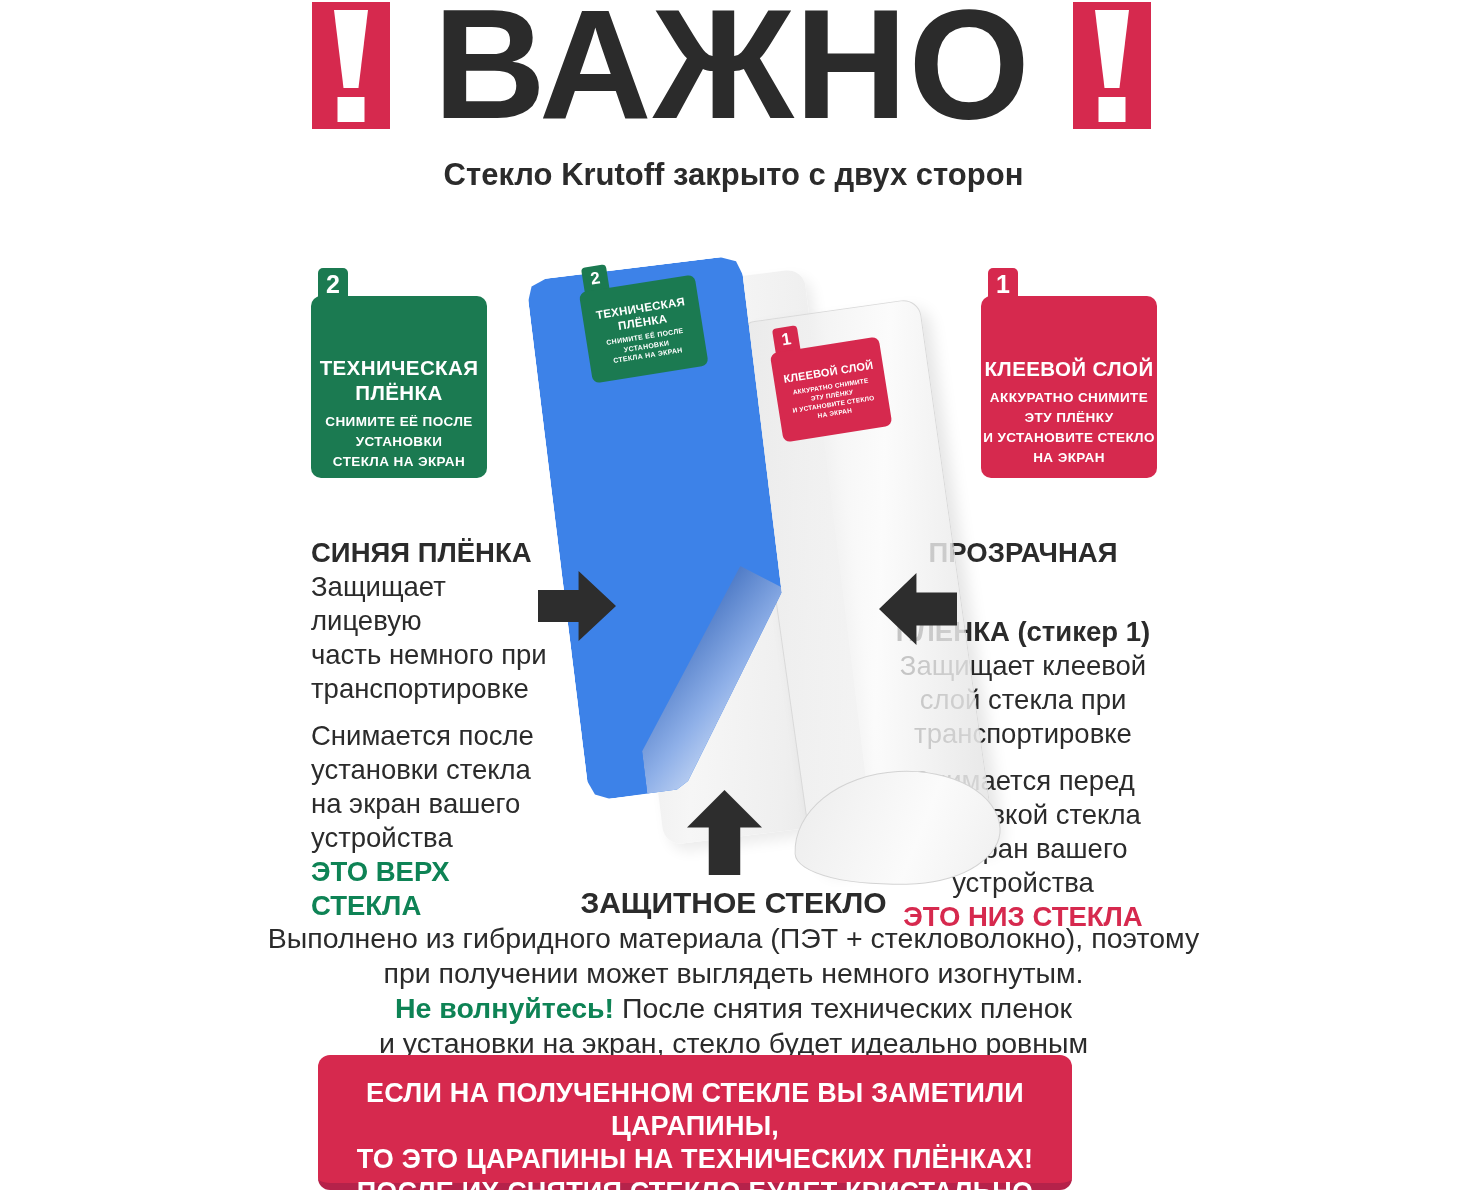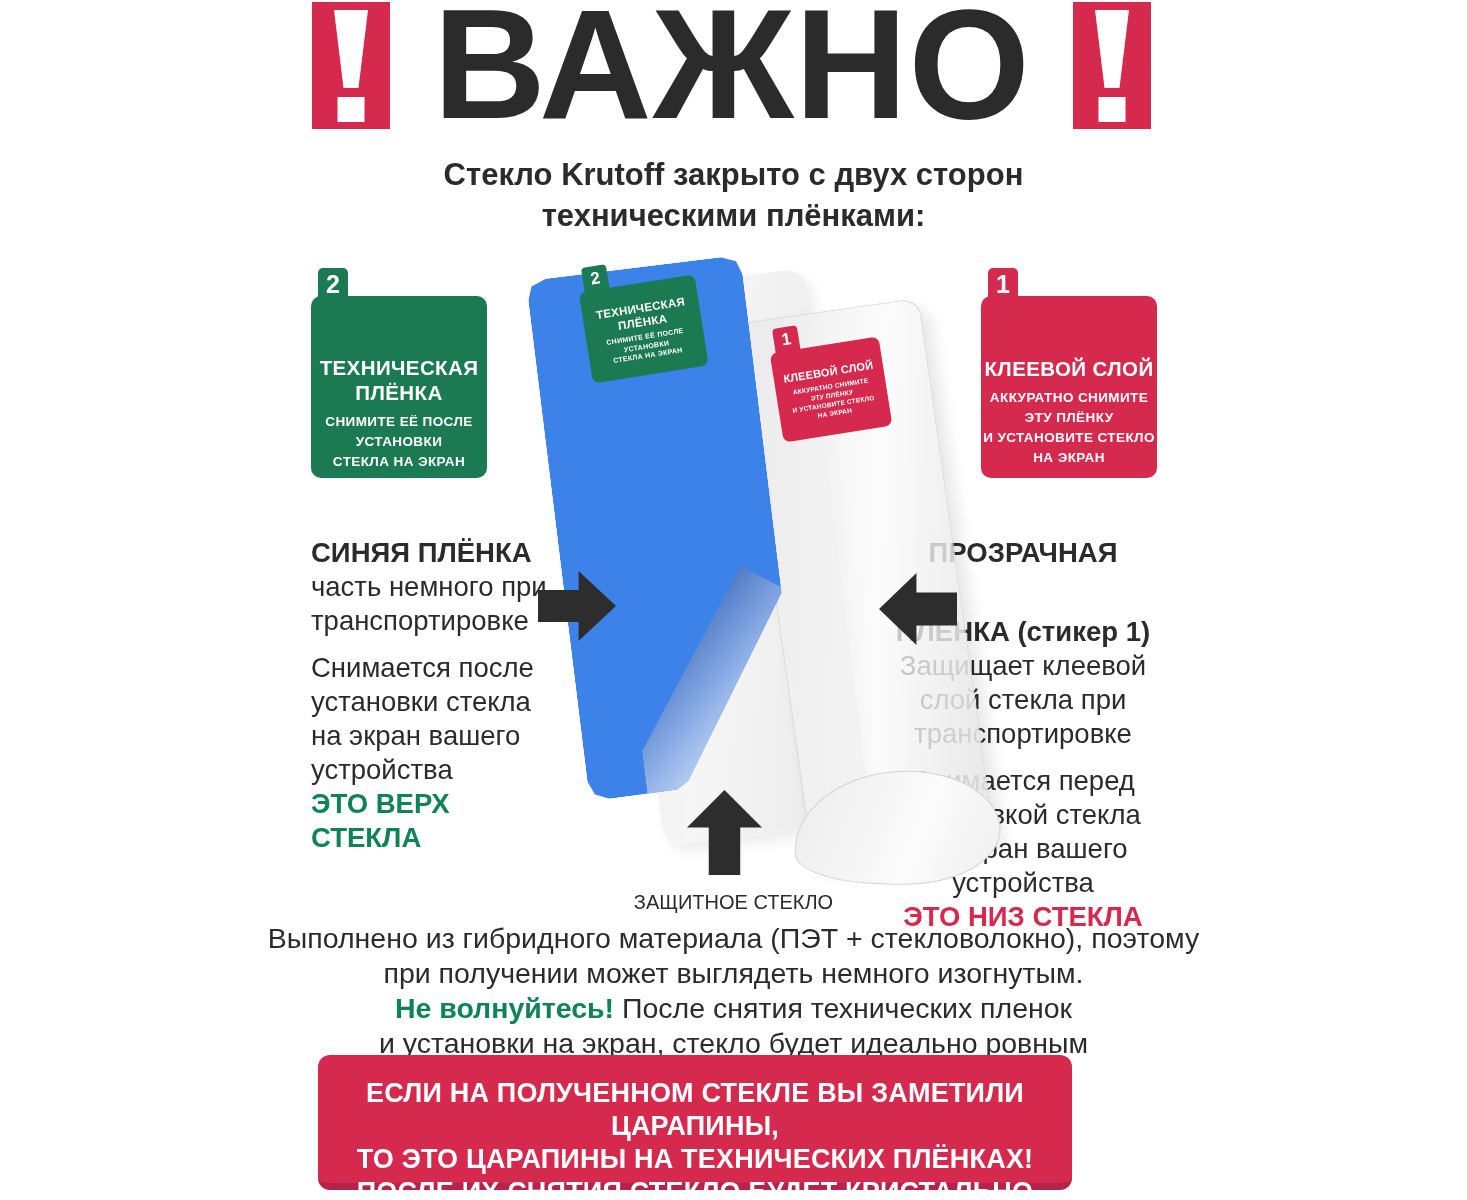--- a/index.html
+++ b/index.html
@@ -75,21 +75,21 @@
   .arrow{position:absolute;background:var(--arrow-dark,#2d2d2d);z-index:5;}
   .arrow-to-right{left:538px;top:571px;width:78px;height:70px;
         clip-path:polygon(0 27%,52% 27%,52% 0,100% 50%,52% 100%,52% 73%,0 73%);}
   .arrow-to-left{left:879px;top:573px;width:78px;height:72px;
         clip-path:polygon(100% 27%,48% 27%,48% 0,0 50%,48% 100%,48% 73%,100% 73%);}
   .arrow-to-up{left:687px;top:790px;width:75px;height:85px;
         clip-path:polygon(50% 0,100% 44%,71% 44%,71% 100%,29% 100%,29% 44%,0 44%);}
 
   
   .glass-text{position:absolute;left:0;top:884px;width:100%;text-align:center;color:#2b2b2b;}
-  .glass-text .gh{font-weight:normal;font-size:20px;line-height:37px;}
+  .glass-text .gh{font-weight:bold;font-size:30px;line-height:37px;}
   .glass-text .gl{font-size:28.5px;line-height:35px;}
 
   
   .banner{position:absolute;left:318px;top:1055px;width:754px;height:128px;box-sizing:content-box;
           background:var(--brand-red,#d6294e);border-radius:12px;border-bottom:7px solid #b5224a;
           color:#fff;text-align:center;font-weight:bold;font-size:27px;line-height:33px;}
   .banner .binner{padding-top:22px;letter-spacing:.2px;}
 </style>
 </head>
 <body>
@@ -102,21 +102,20 @@
     <div class="dot"></div>
   </div>
   <div class="title-word">ВАЖНО</div>
   <div class="excl excl-right">
     <span class="sr">!</span>
     <div class="bar"></div>
     <div class="dot"></div>
   </div>
   <div class="subtitle">
     <div>Стекло Krutoff закрыто с двух сторон</div>
-    <div>техническими плёнками:</div>
   </div>
 
   <div class="sticker" style="left:311px;top:268px;">
     <div class="tab green-bg">2</div>
     <div class="body green-bg pad-green">
       <div class="t1">ТЕХНИЧЕСКАЯ</div>
       <div class="t1">ПЛЁНКА</div>
       <div class="sub">
         <div>СНИМИТЕ ЕЁ ПОСЛЕ</div>
         <div>УСТАНОВКИ</div>
@@ -133,20 +132,21 @@
         <div>АККУРАТНО СНИМИТЕ</div>
         <div>ЭТУ ПЛЁНКУ</div>
         <div>И УСТАНОВИТЕ СТЕКЛО</div>
         <div>НА ЭКРАН</div>
       </div>
     </div>
   </div>
 
   <div class="col col-left">
     <div class="h">СИНЯЯ ПЛЁНКА</div>
+    <div>Защищает лицевую</div>
     <div>часть немного при</div>
     <div>транспортировке</div>
     <div class="gap"></div>
     <div>Снимается после</div>
     <div>установки стекла</div>
     <div>на экран вашего</div>
     <div>устройства</div>
     <div class="hl hl-green">ЭТО ВЕРХ СТЕКЛА</div>
   </div>
 

